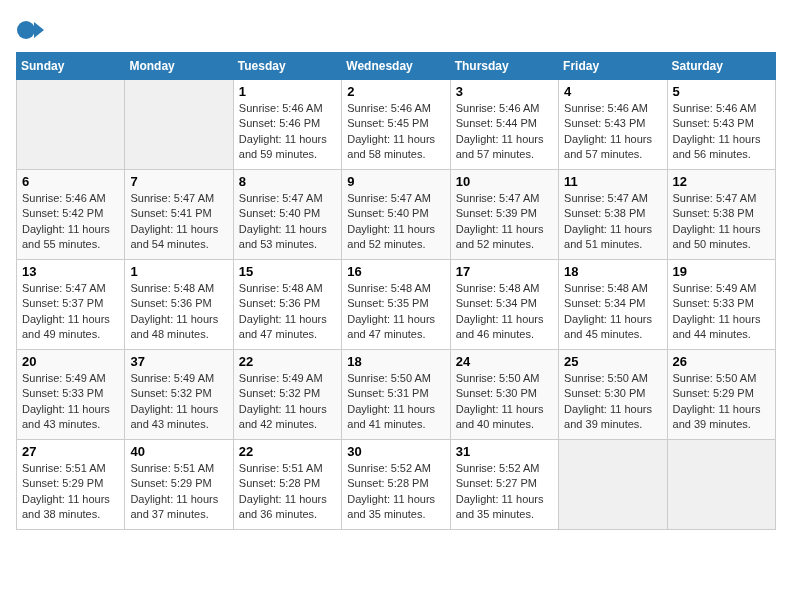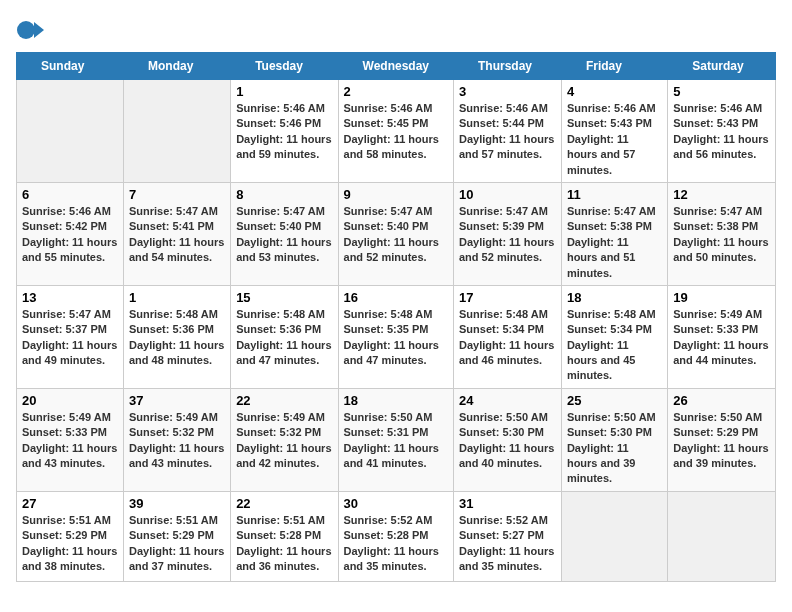--- a/index.html
+++ b/index.html
@@ -48,42 +48,41 @@
     }
     table {
       width: 100%;
       border-collapse: collapse;
       font-size: 11px;
     }
     thead tr th {
       background-color: #2a7ab5;
       color: #fff;
       text-align: left;
-      padding: 6px 24px;
+      padding: 6px 4px;
       font-size: 12px;
       border: 1px solid #2a7ab5;
     }
     tbody tr td {
       border: 1px solid #ccc;
       vertical-align: top;
       padding: 4px 5px;
       width: calc(100% / 7);
       min-height: 80px;
       height: 90px;
     }
     .day-num {
       font-weight: bold;
       font-size: 13px;
       display: block;
       margin-bottom: 2px;
     }
     .day-info {
       color: #333;
       line-height: 1.4;
-      font-weight: bold;
     }
     tbody tr:nth-child(even) td {
       background: #f9f9f9;
     }
     tbody tr:nth-child(odd) td {
       background: #fff;
     }
     .empty-cell {
       background: #f0f0f0 !important;
     }
@@ -234,21 +233,21 @@
           <span class="day-num">26</span>
           <div class="day-info">Sunrise: 5:50 AM<br>Sunset: 5:29 PM<br>Daylight: 11 hours and 39 minutes.</div>
         </td>
       </tr>
       <tr>
         <td>
           <span class="day-num">27</span>
           <div class="day-info">Sunrise: 5:51 AM<br>Sunset: 5:29 PM<br>Daylight: 11 hours and 38 minutes.</div>
         </td>
         <td>
-          <span class="day-num">39</span>
+          <span class="day-num">40</span>
           <div class="day-info">Sunrise: 5:51 AM<br>Sunset: 5:29 PM<br>Daylight: 11 hours and 37 minutes.</div>
         </td>
         <td>
           <span class="day-num">22</span>
           <div class="day-info">Sunrise: 5:51 AM<br>Sunset: 5:28 PM<br>Daylight: 11 hours and 36 minutes.</div>
         </td>
         <td>
           <span class="day-num">30</span>
           <div class="day-info">Sunrise: 5:52 AM<br>Sunset: 5:28 PM<br>Daylight: 11 hours and 35 minutes.</div>
         </td>

